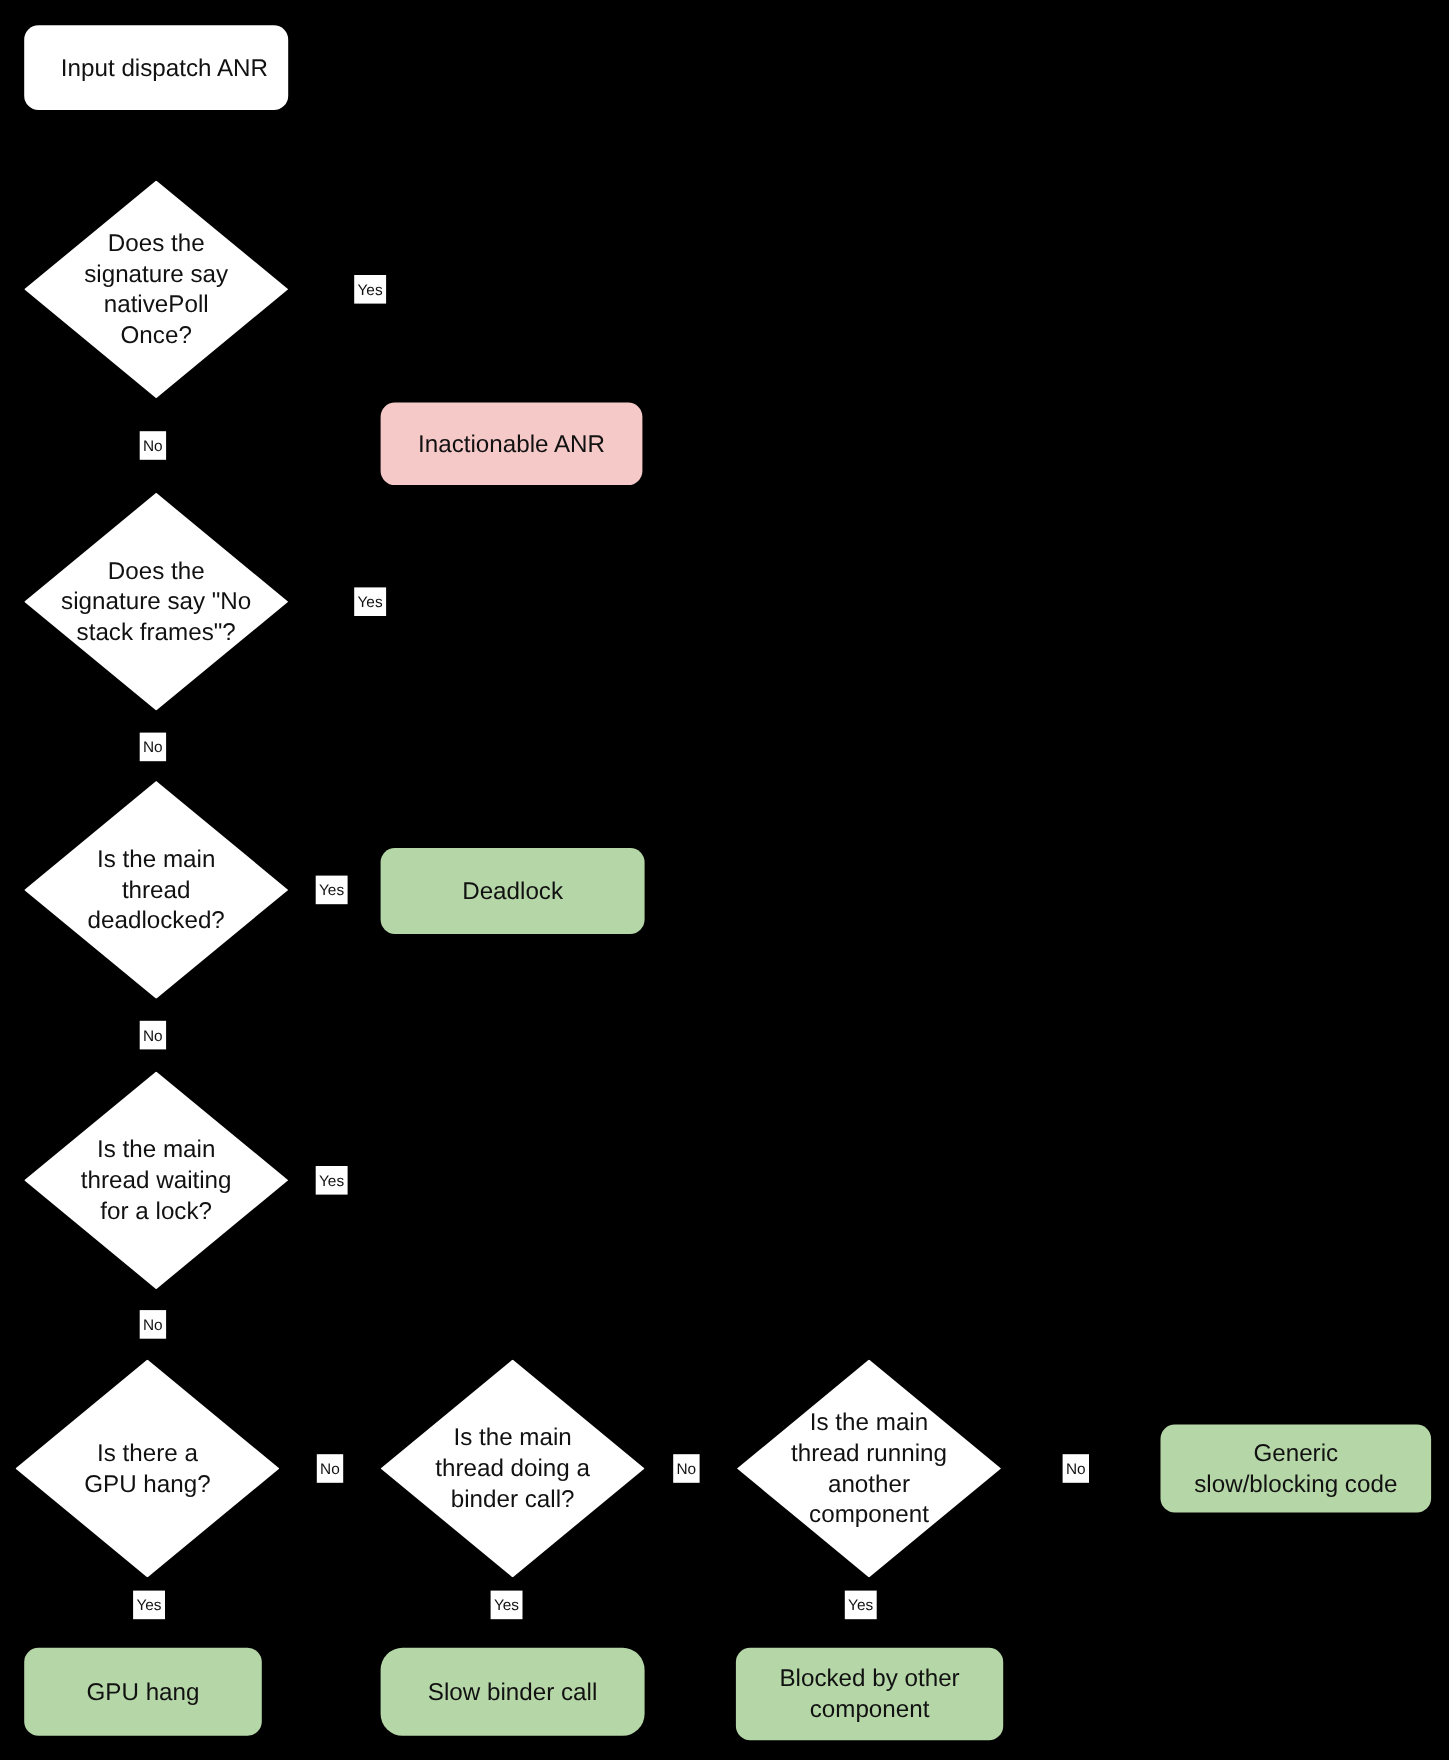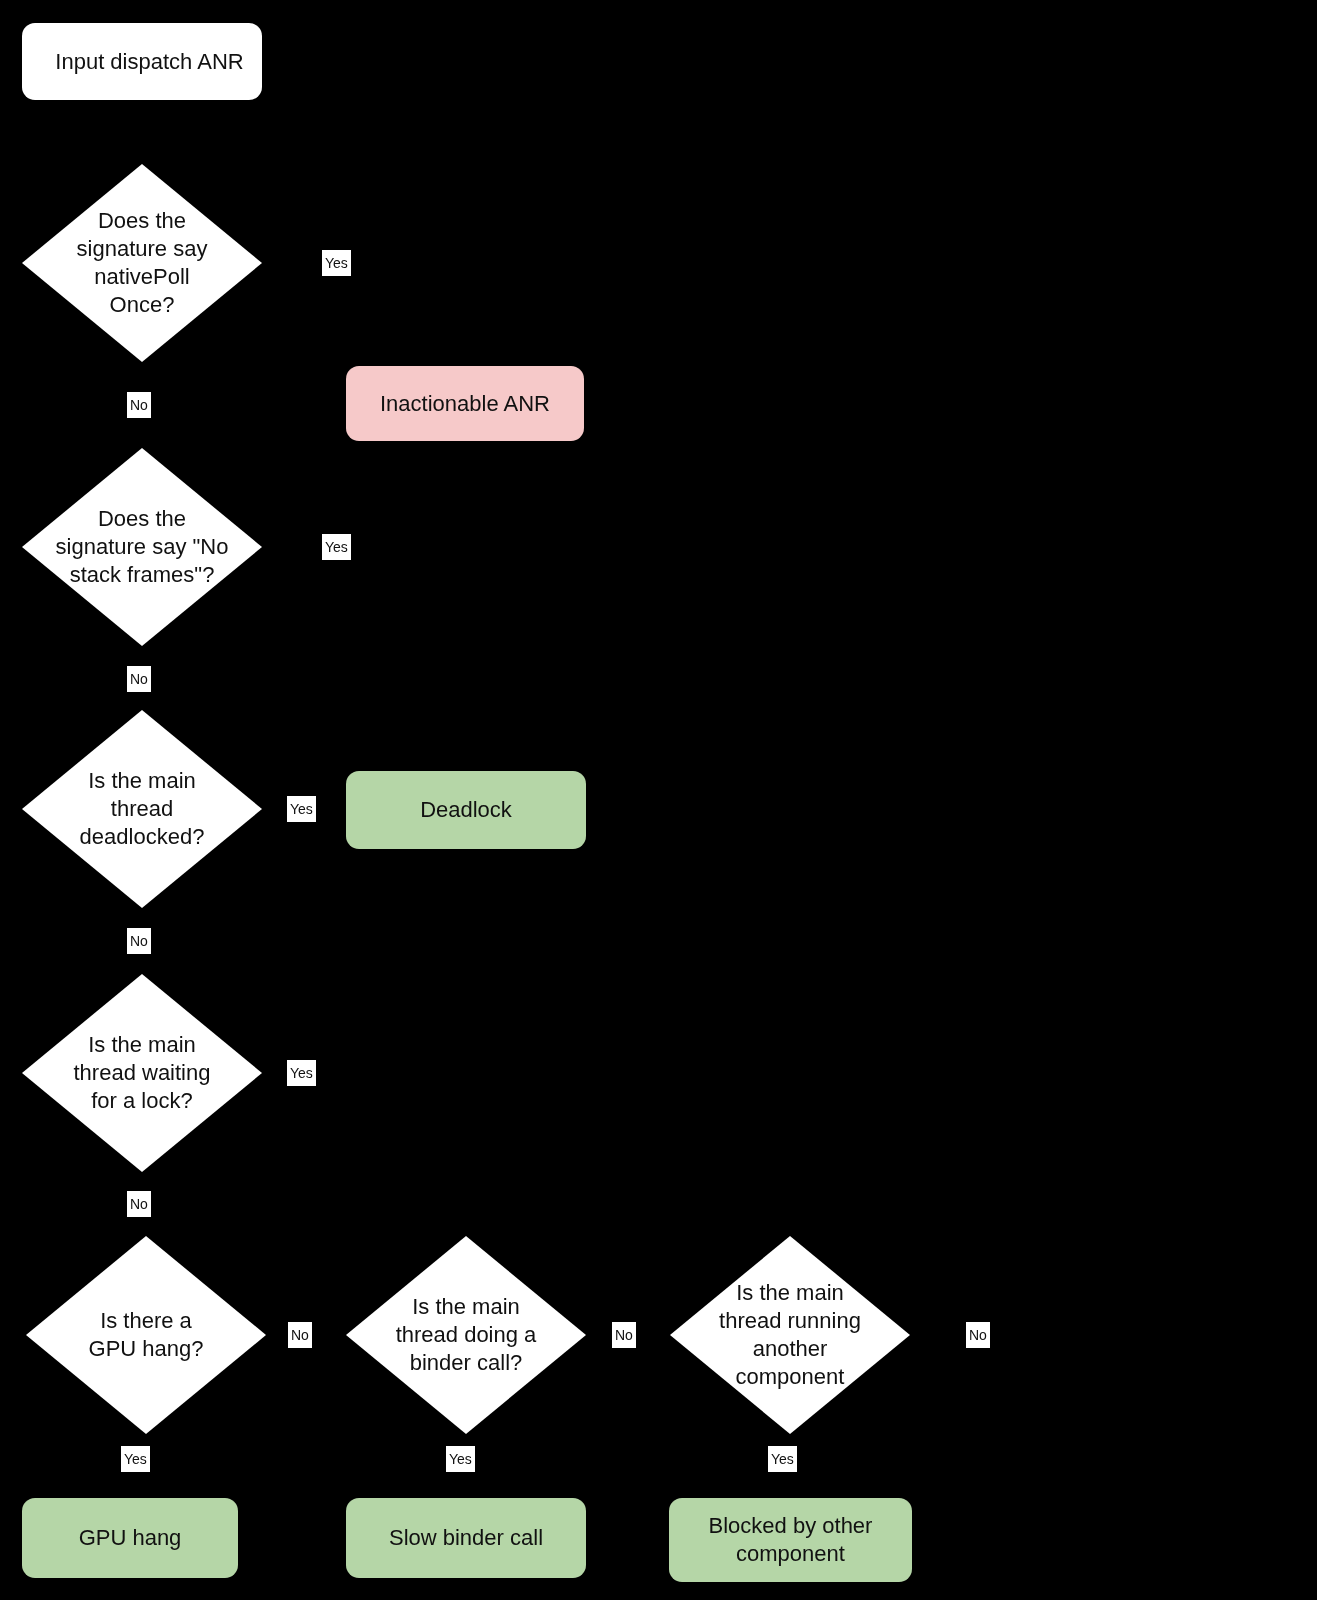--- a/index.html
+++ b/index.html
@@ -58,41 +58,43 @@
 stack frames"?</div>
 
   <div class="node diamond" style="left:22px;  top:710px;  width:240px; height:198px;">Is the main
 thread
 deadlocked?</div>
 
   <div class="node diamond" style="left:22px;  top:974px;  width:240px; height:198px;">Is the main
 thread waiting
 for a lock?</div>
 
-  <div class="node diamond" style="left:26px;  top:1236px; width:240px; height:198px;">Is there a
+  <div class="node diamond" style="left:14px;  top:1236px; width:240px; height:198px;">Is there a
 GPU hang?</div>
 
   <div class="node diamond" style="left:346px; top:1236px; width:240px; height:198px;">Is the main
 thread doing a
 binder call?</div>
 
   <div class="node diamond" style="left:670px; top:1236px; width:240px; height:198px;">Is the main
 thread running
 another
 component</div>
 
   <div class="node rect fill-pink" style="left:346px; top:366px; width:238px; height:75px;">Inactionable ANR</div>
 
   <div class="node rect fill-green" style="left:346px; top:771px; width:240px; height:78px;">Deadlock</div>
 
 
+  <div class="node rect fill-green" style="left:1055px; top:1295px; width:246px; height:80px;">Generic
+slow/blocking code</div>
 
   <div class="node rect fill-green" style="left:22px; top:1498px; width:216px; height:80px;">GPU hang</div>
 
-  <div class="node rect fill-green" style="left:346px; top:1498px; width:240px; height:80px;">Slow binder call</div>
+  <div class="node rect fill-green" style="left:346px; top:1498px; width:240px; height:80px;border-radius:20px;">Slow binder call</div>
 
   <div class="node rect fill-green" style="left:669px; top:1498px; width:243px; height:84px;">Blocked by other
 component</div>
 
   <span class="chip" style="left:322px; top:250px;">Yes</span>
   <span class="chip" style="left:127px; top:392px;">No</span>
 
   <span class="chip" style="left:322px; top:534px;">Yes</span>
   <span class="chip" style="left:127px; top:666px;">No</span>
 

